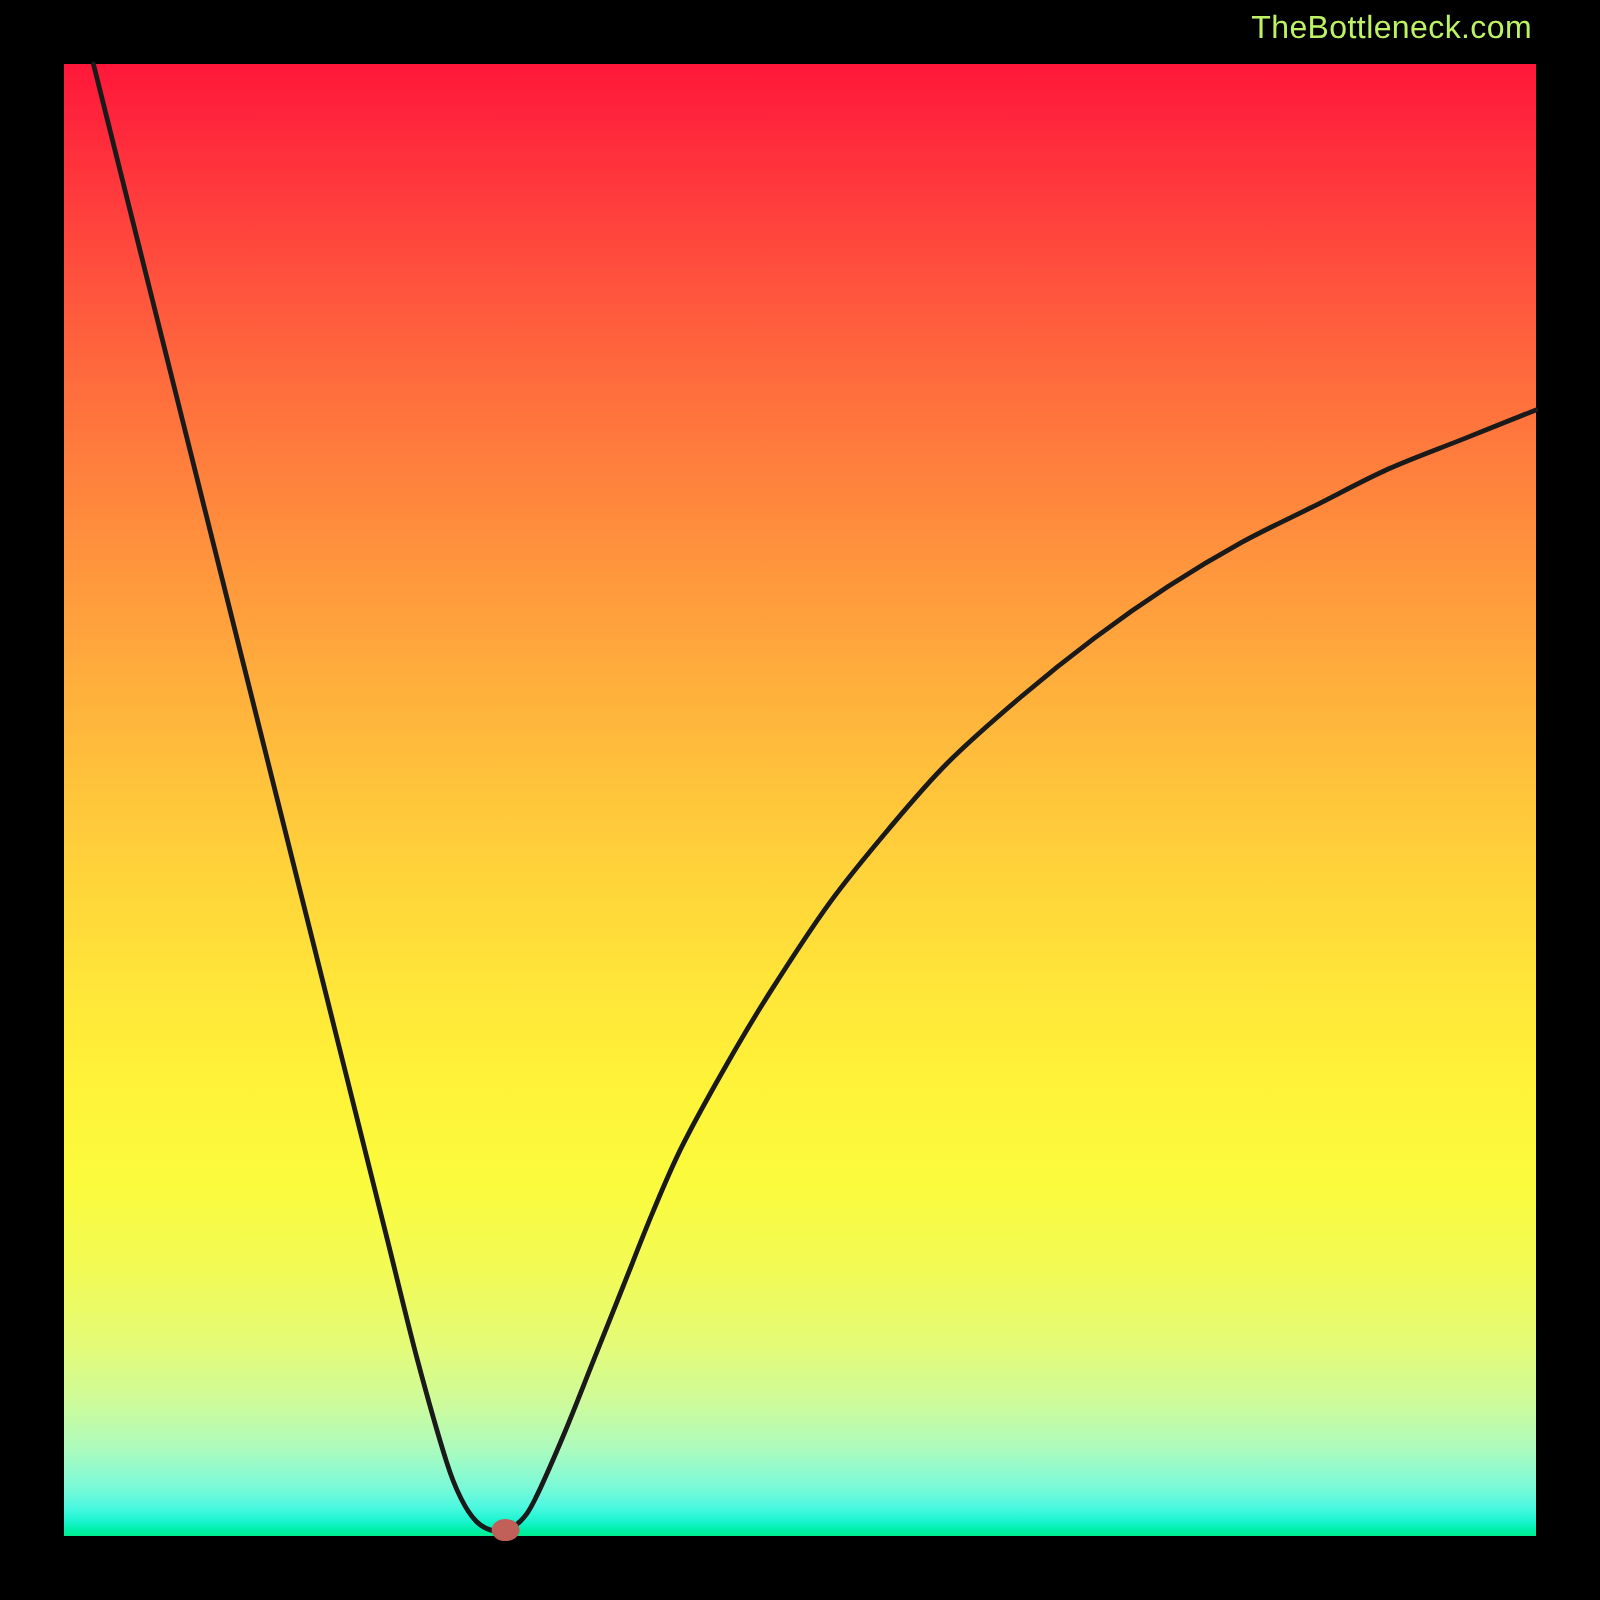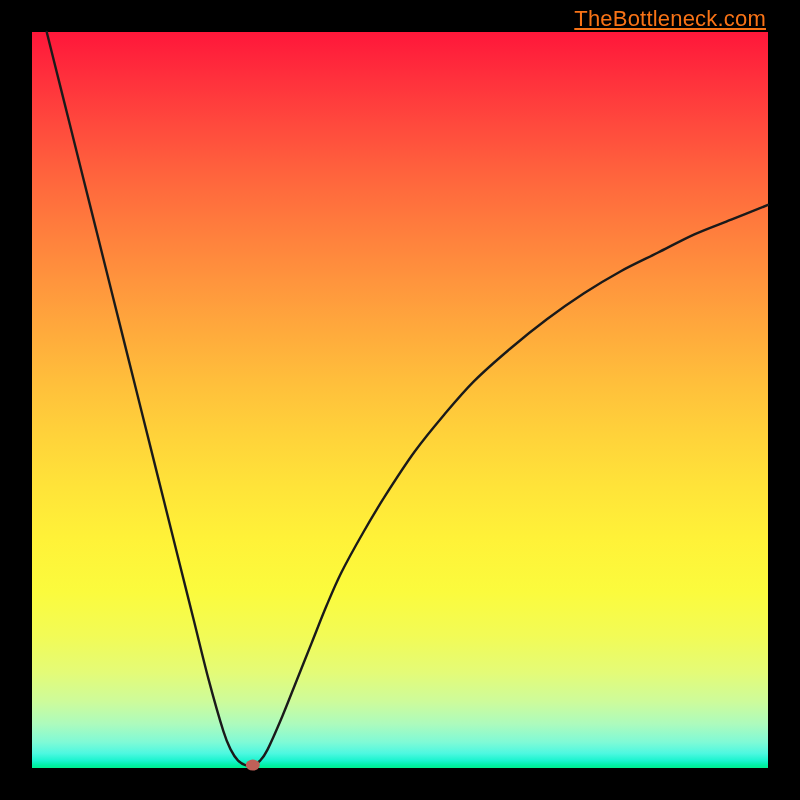--- a/index.html
+++ b/index.html
@@ -48,26 +48,25 @@
       #4ef8e0 98%,
       #1af4cf 99%,
       #00f0a8 99.6%,
       #00ee8f 100%
     );
   }
   .watermark {
     position: absolute;
     top: 6px;
     right: 34px;
-    color: #f97316;
-    font-size: 22px;
+    color: #bef264;
+    font-size: 16px;
     font-weight: 500;
     letter-spacing: 0.2px;
     user-select: none;
-    text-decoration: underline;
   }
   svg.curve {
     position: absolute;
     left: 0;
     top: 0;
     width: 736px;
     height: 736px;
     overflow: visible;
   }
 </style>

